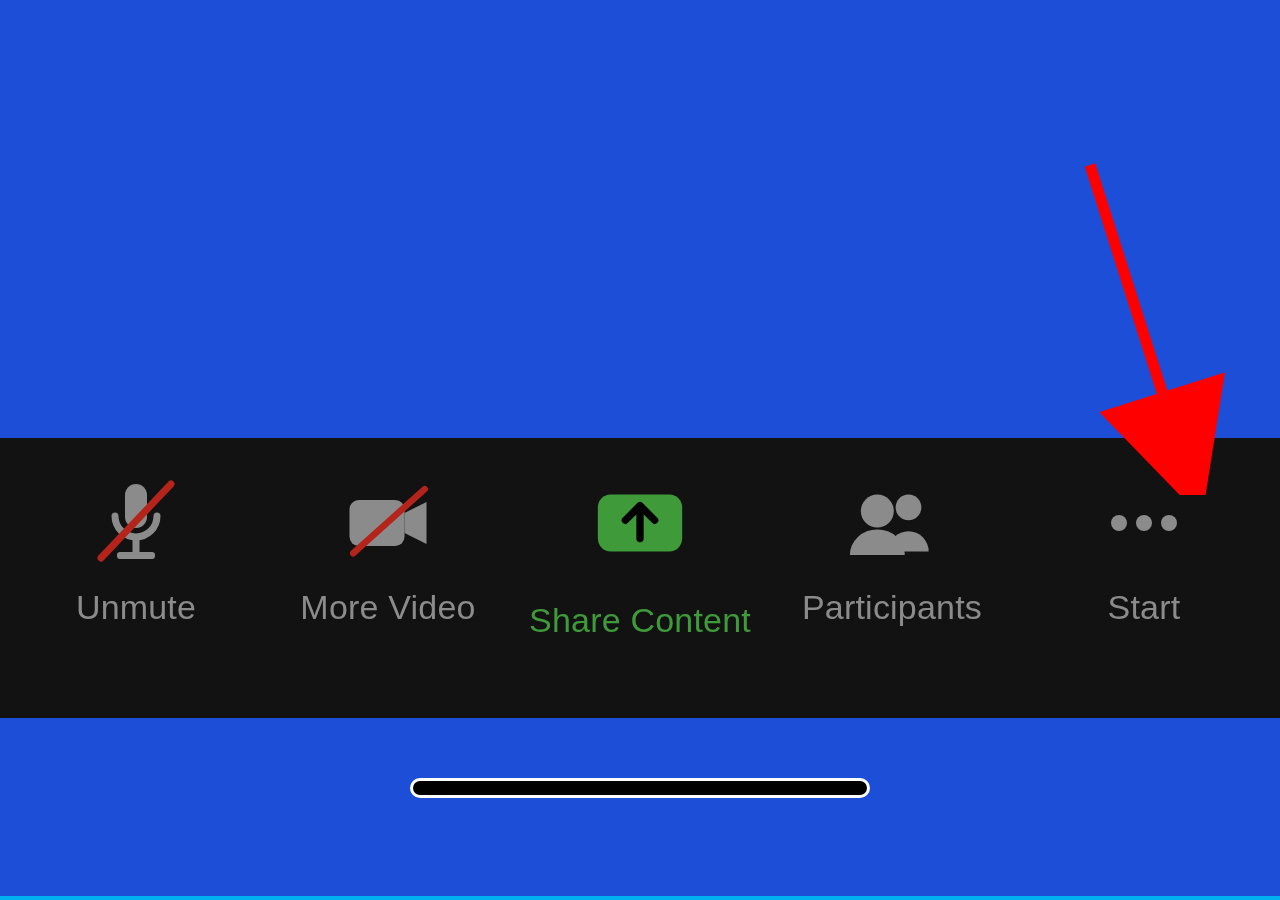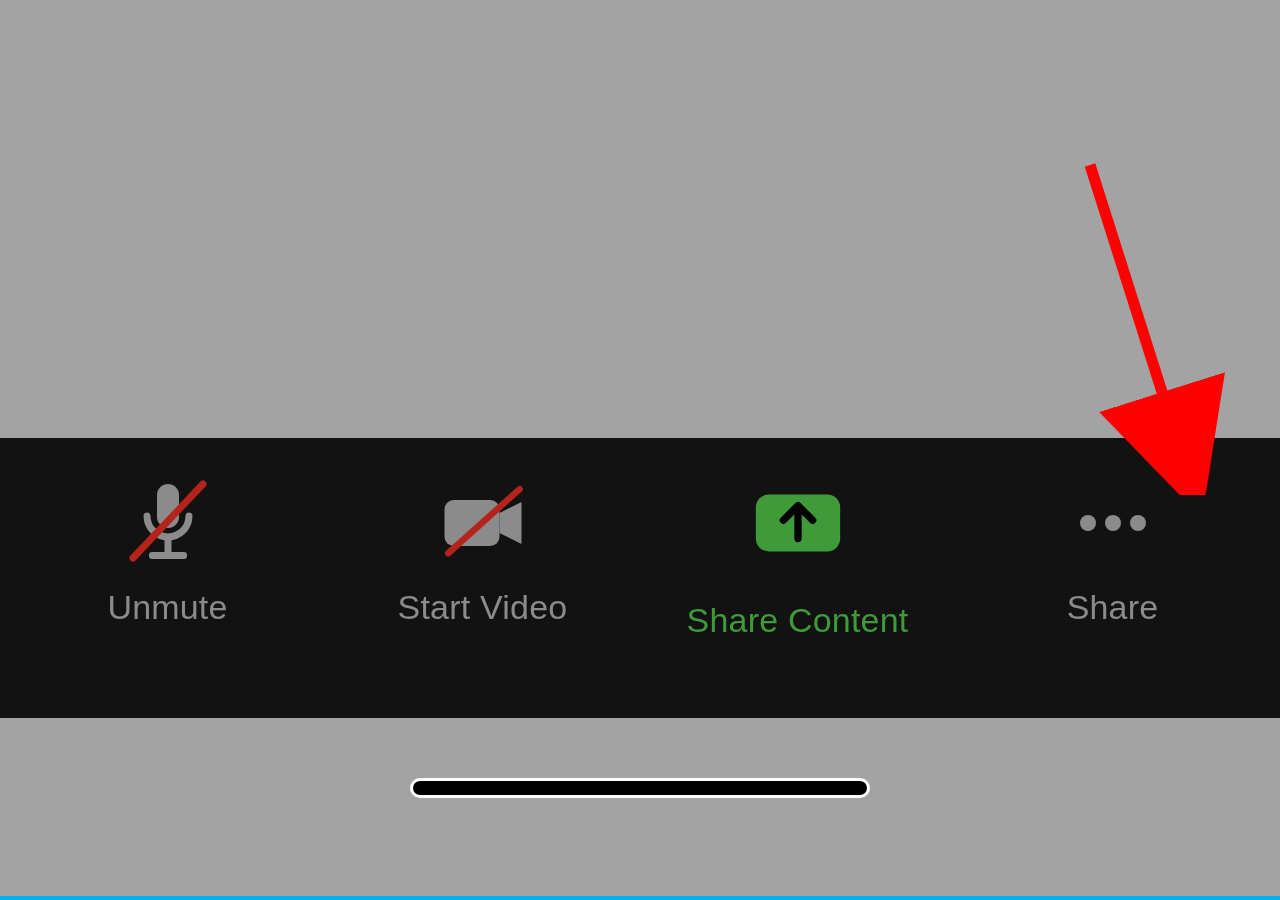--- a/index.html
+++ b/index.html
@@ -8,21 +8,21 @@
     width:1280px;
     height:900px;
     background:#000;
     font-family:-apple-system,Helvetica Neue,Helvetica,Arial,sans-serif;
     overflow:hidden;
   }
   .stage{
     position:relative;
     width:1280px;
     height:900px;
-    background:#a3a3a3;
+    background:#1d4ed8;
   }
 
   
   .toolbar{
     position:absolute;
     left:0;
     right:0;
     top:438px;
     height:280px;
     background:#121212;
@@ -117,48 +117,61 @@
     <div class="tool-btn">
       <div class="tool-icon">
         <svg width="120" height="90" viewBox="0 0 120 90">
           <g fill="#8b8b8b">
             <rect x="18" y="20" width="60" height="50" rx="10"></rect>
             <path d="M78 34 L102 22 L102 68 L78 56 Z"></path>
           </g>
           <line x1="22" y1="78" x2="100" y2="8" stroke="#b5241b" stroke-width="7" stroke-linecap="round"></line>
         </svg>
       </div>
-      <div class="tool-label">Start Video</div>
+      <div class="tool-label">More Video</div>
     </div>
 
     <div class="tool-btn">
       <div class="tool-icon">
         <svg width="120" height="90" viewBox="0 0 120 90">
           <rect x="14" y="14" width="92" height="62" rx="14" fill="#3f9a3a"></rect>
           <g stroke="#000" stroke-width="8" fill="none" stroke-linecap="round" stroke-linejoin="round">
             <line x1="60" y1="62" x2="60" y2="28"></line>
             <polyline points="44,42 60,26 76,42"></polyline>
           </g>
         </svg>
       </div>
       <div class="tool-label green">Share Content</div>
     </div>
 
+    <div class="tool-btn">
+      <div class="tool-icon">
+        <svg width="120" height="90" viewBox="0 0 120 90">
+          <g fill="#8b8b8b">
+            <circle cx="78" cy="28" r="14"></circle>
+            <path d="M56 76 a22 22 0 0 1 44 0 Z"></path>
+            <circle cx="44" cy="32" r="18"></circle>
+            <path d="M14 80 a30 28 0 0 1 60 0 Z"></path>
+          </g>
+        </svg>
+      </div>
+      <div class="tool-label">Participants</div>
+    </div>
 
     <div class="tool-btn">
       <div class="tool-icon">
         <svg width="110" height="90" viewBox="0 0 110 90">
           <g fill="#8b8b8b">
             <circle cx="30" cy="45" r="8"></circle>
             <circle cx="55" cy="45" r="8"></circle>
             <circle cx="80" cy="45" r="8"></circle>
           </g>
         </svg>
       </div>
-      <div class="tool-label">Share</div>
+      <div class="tool-label">Start</div>
     </div>
 
   </div>
 
   <div class="home-indicator"></div>
 
   <svg class="arrow" viewBox="0 0 180 340">
     <defs>
       <marker id="ah" markerWidth="14" markerHeight="14" refX="6" refY="6" orient="auto">
         <path d="M0,0 L12,6 L0,12 Z" fill="#ff0000"></path>

